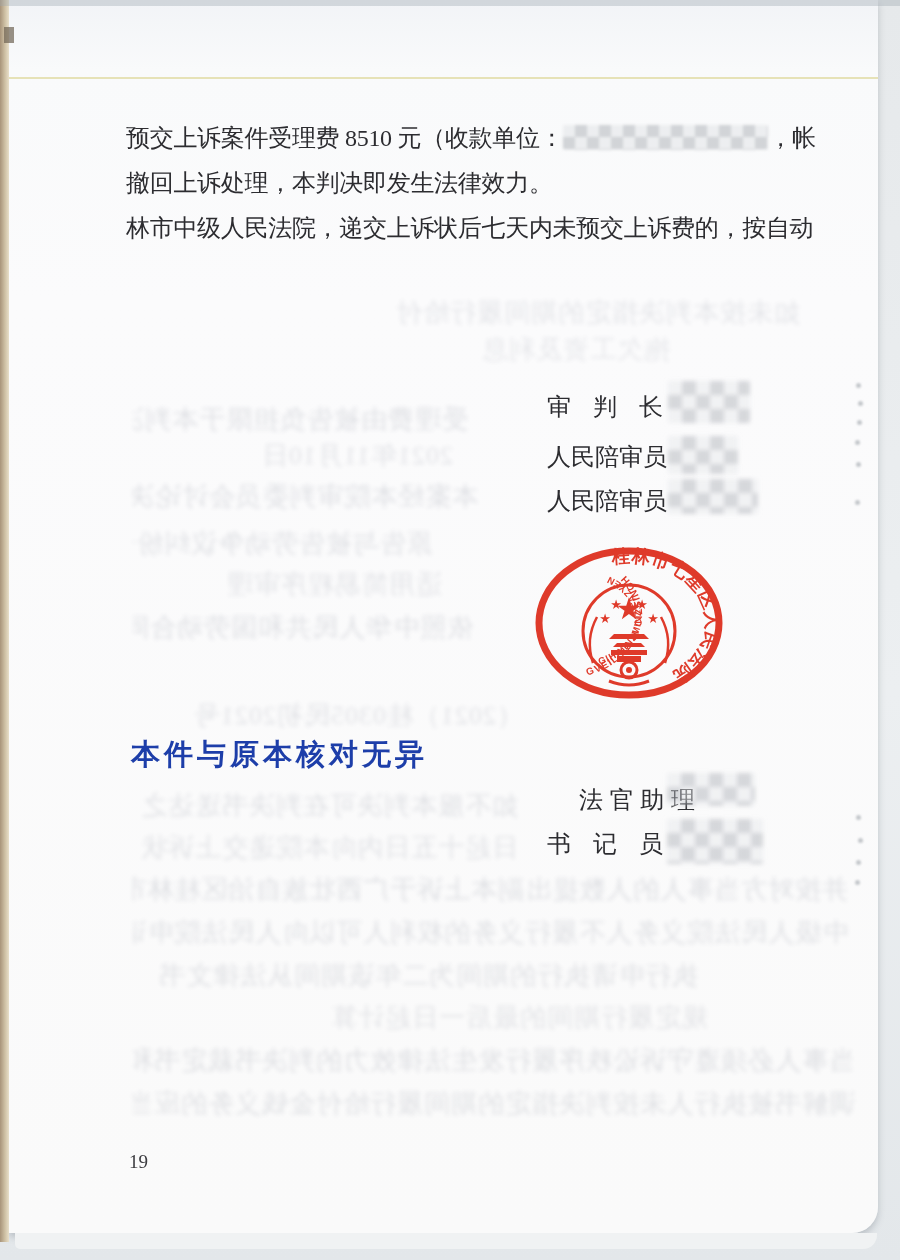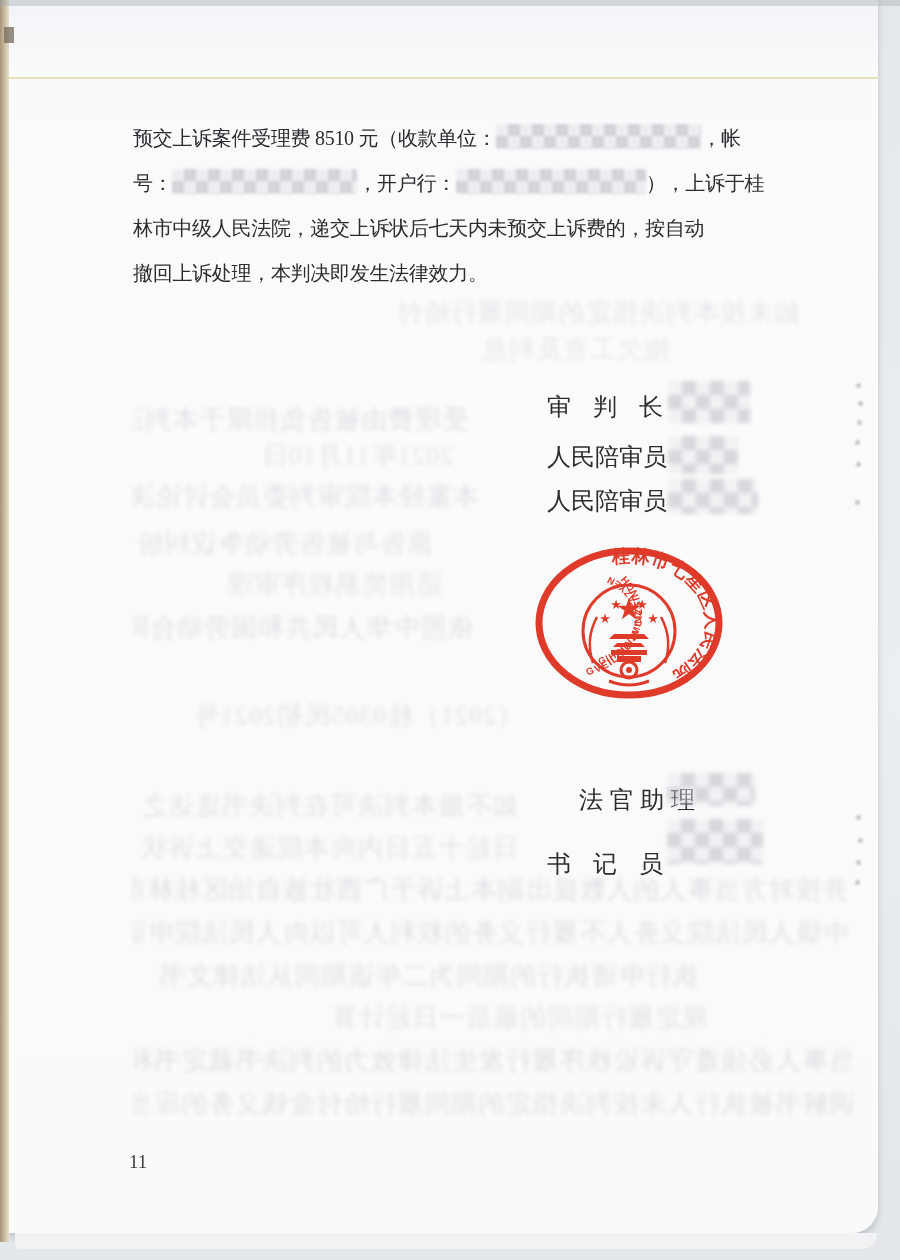--- a/index.html
+++ b/index.html
@@ -10,21 +10,21 @@
         background:linear-gradient(90deg,#a8947a,#cec0a4 55%,#e8dfc9);}
   .page{position:absolute;left:9px;top:0;width:869px;height:1233px;
         background:linear-gradient(180deg,#f2f4f7 0,#f9fafb 70px,#fbfbfc 300px,#fafafa 100%);
         border-bottom-right-radius:26px;box-shadow:0 4px 7px rgba(80,90,100,.28);}
   .under-page{position:absolute;left:15px;top:1233px;width:862px;height:16px;background:#f0f2f3;
         border-bottom-left-radius:5px;border-bottom-right-radius:14px;}
   .top-shade{position:absolute;left:0;top:0;width:900px;height:6px;background:rgba(158,168,176,.38);}
   .yellow-line{position:absolute;left:9px;top:77px;width:869px;height:2px;
         background:rgba(215,205,128,.55);filter:blur(.5px);}
   .corner-mark{position:absolute;left:4px;top:27px;width:10px;height:16px;background:#6e6253;opacity:.7;}
-  .para{position:absolute;left:133px;top:116px;width:700px;font-size:20px;color:#2c2c30;
+  .para{position:absolute;left:126px;top:116px;width:700px;font-size:24px;color:#2c2c30;
         letter-spacing:-0.3px;z-index:3;}
   .para-line{height:45px;line-height:45px;white-space:nowrap;}
   .redact{display:inline-block;height:25px;vertical-align:-4px;border-radius:2px;
         background:repeating-conic-gradient(rgba(168,172,178,.5) 0% 25%, rgba(226,228,231,.55) 0% 50%);
         background-size:24px 24px;filter:blur(1.6px);}
   .sig-row{position:absolute;left:547px;white-space:nowrap;z-index:3;}
   .sig-label{display:inline-block;width:116px;font-size:24px;color:#2c2c30;
         text-align:justify;text-align-last:justify;}
   .mosaic{position:absolute;border-radius:2px;z-index:3;
         background:repeating-conic-gradient(rgba(170,174,181,.45) 0% 25%, rgba(231,233,236,.5) 0% 50%);
@@ -47,23 +47,22 @@
 <div class="scan">
   <div class="page"></div>
   <div class="edge-left"></div>
   <div class="under-page"></div>
   <div class="top-shade"></div>
   <div class="yellow-line"></div>
   <div class="corner-mark"></div>
 
   <div class="para">
       <div class="para-line"><span>预交上诉案件受理费 8510 元（收款单位：</span><span class="redact" style="width: 205px;"></span><span>，帐</span></div>
-      <div class="para-line"><span>号：</span><span class="redact" style="width: 185px;"></span><span>，开户行：</span><span class="redact" style="width: 190px;"></span><span>），上诉于桂</span></div>
+      <div class="para-line"><span>撤回上诉处理，本判决即发生法律效力。</span></div>
       <div class="para-line"><span>林市中级人民法院，递交上诉状后七天内未预交上诉费的，按自动</span></div>
-      <div class="para-line"><span>撤回上诉处理，本判决即发生法律效力。</span></div>
     </div>
 
   <div id="sig-block"></div>
 
   <svg class="seal" viewBox="0 0 196 160">
     <defs>
       <path id="zhPath" d="M 79.4 20.8 A 77 61 0 0 1 134.1 133.9" fill="none"></path>
       <path id="latOuter" d="M 53.3 133.1 A 80 64 0 0 0 75.9 18.5" fill="none"></path>
       <path id="latInner" d="M 66 122.4 A 64 49 0 0 0 78.2 33.4" fill="none"></path>
     </defs>
@@ -89,30 +88,31 @@
       <rect x="80" y="107" width="36" height="5" stroke="none"></rect>
       <rect x="86" y="113" width="24" height="6" stroke="none"></rect>
       <circle cx="98" cy="127" r="8" fill="none" stroke-width="3"></circle>
       <circle cx="98" cy="127" r="3" stroke="none"></circle>
       <path d="M62 120 Q54 96 66 74" fill="none" stroke-width="2.5"></path>
       <path d="M134 120 Q142 96 130 74" fill="none" stroke-width="2.5"></path>
       <path d="M78 138 Q98 146 118 138" fill="none" stroke-width="3"></path>
     </g>
   </svg>
 
-  <div class="pagenum">11</div>
+  <div class="verify">本件与原本核对无异</div>
+  <div class="pagenum">19</div>
 <div class="sig-row" style="top: 391px;"><span class="sig-label">审判长</span></div>
     <div class="mosaic" style="left: 668px; top: 381px; width: 82px; height: 42px;"></div>
     <div class="sig-row" style="top: 441px;"><span class="sig-label">人民陪审员</span></div>
     <div class="mosaic" style="left: 668px; top: 436px; width: 70px; height: 38px;"></div>
     <div class="sig-row" style="top: 485px;"><span class="sig-label">人民陪审员</span></div>
     <div class="mosaic" style="left: 668px; top: 479px; width: 90px; height: 35px;"></div>
     <div class="sig-row" style="top: 784px; margin-left: 32px;"><span class="sig-label">法官助理</span></div>
     <div class="mosaic" style="left: 667px; top: 773px; width: 88px; height: 33px;"></div>
-    <div class="sig-row" style="top: 828px; margin-top: 20px;"><span class="sig-label">书记员</span></div>
+    <div class="sig-row" style="top: 828px;"><span class="sig-label">书记员</span></div>
     <div class="mosaic" style="left: 667px; top: 819px; width: 96px; height: 45px;"></div>
     <div class="ghost" style="left: 380px; top: 295px; width: 420px; opacity: 0.12;">如未按本判决指定的期间履行给付</div>
     <div class="ghost" style="left: 455px; top: 332px; width: 215px; opacity: 0.11;">拖欠工资及利息</div>
     <div class="ghost" style="left: 133px; top: 402px; width: 335px; opacity: 0.15;">受理费由被告负担限于本判决生</div>
     <div class="ghost" style="left: 258px; top: 438px; width: 195px; opacity: 0.13;">2021年11月10日</div>
     <div class="ghost" style="left: 133px; top: 479px; width: 345px; opacity: 0.15;">本案经本院审判委员会讨论决定</div>
     <div class="ghost" style="left: 133px; top: 526px; width: 300px; opacity: 0.14;">原告与被告劳动争议纠纷一案</div>
     <div class="ghost" style="left: 227px; top: 567px; width: 215px; opacity: 0.13;">适用简易程序审理</div>
     <div class="ghost" style="left: 133px; top: 610px; width: 340px; opacity: 0.15;">依照中华人民共和国劳动合同法</div>
     <div class="ghost" style="left: 133px; top: 698px; width: 390px; opacity: 0.13;">（2021）桂0305民初2021号</div>

